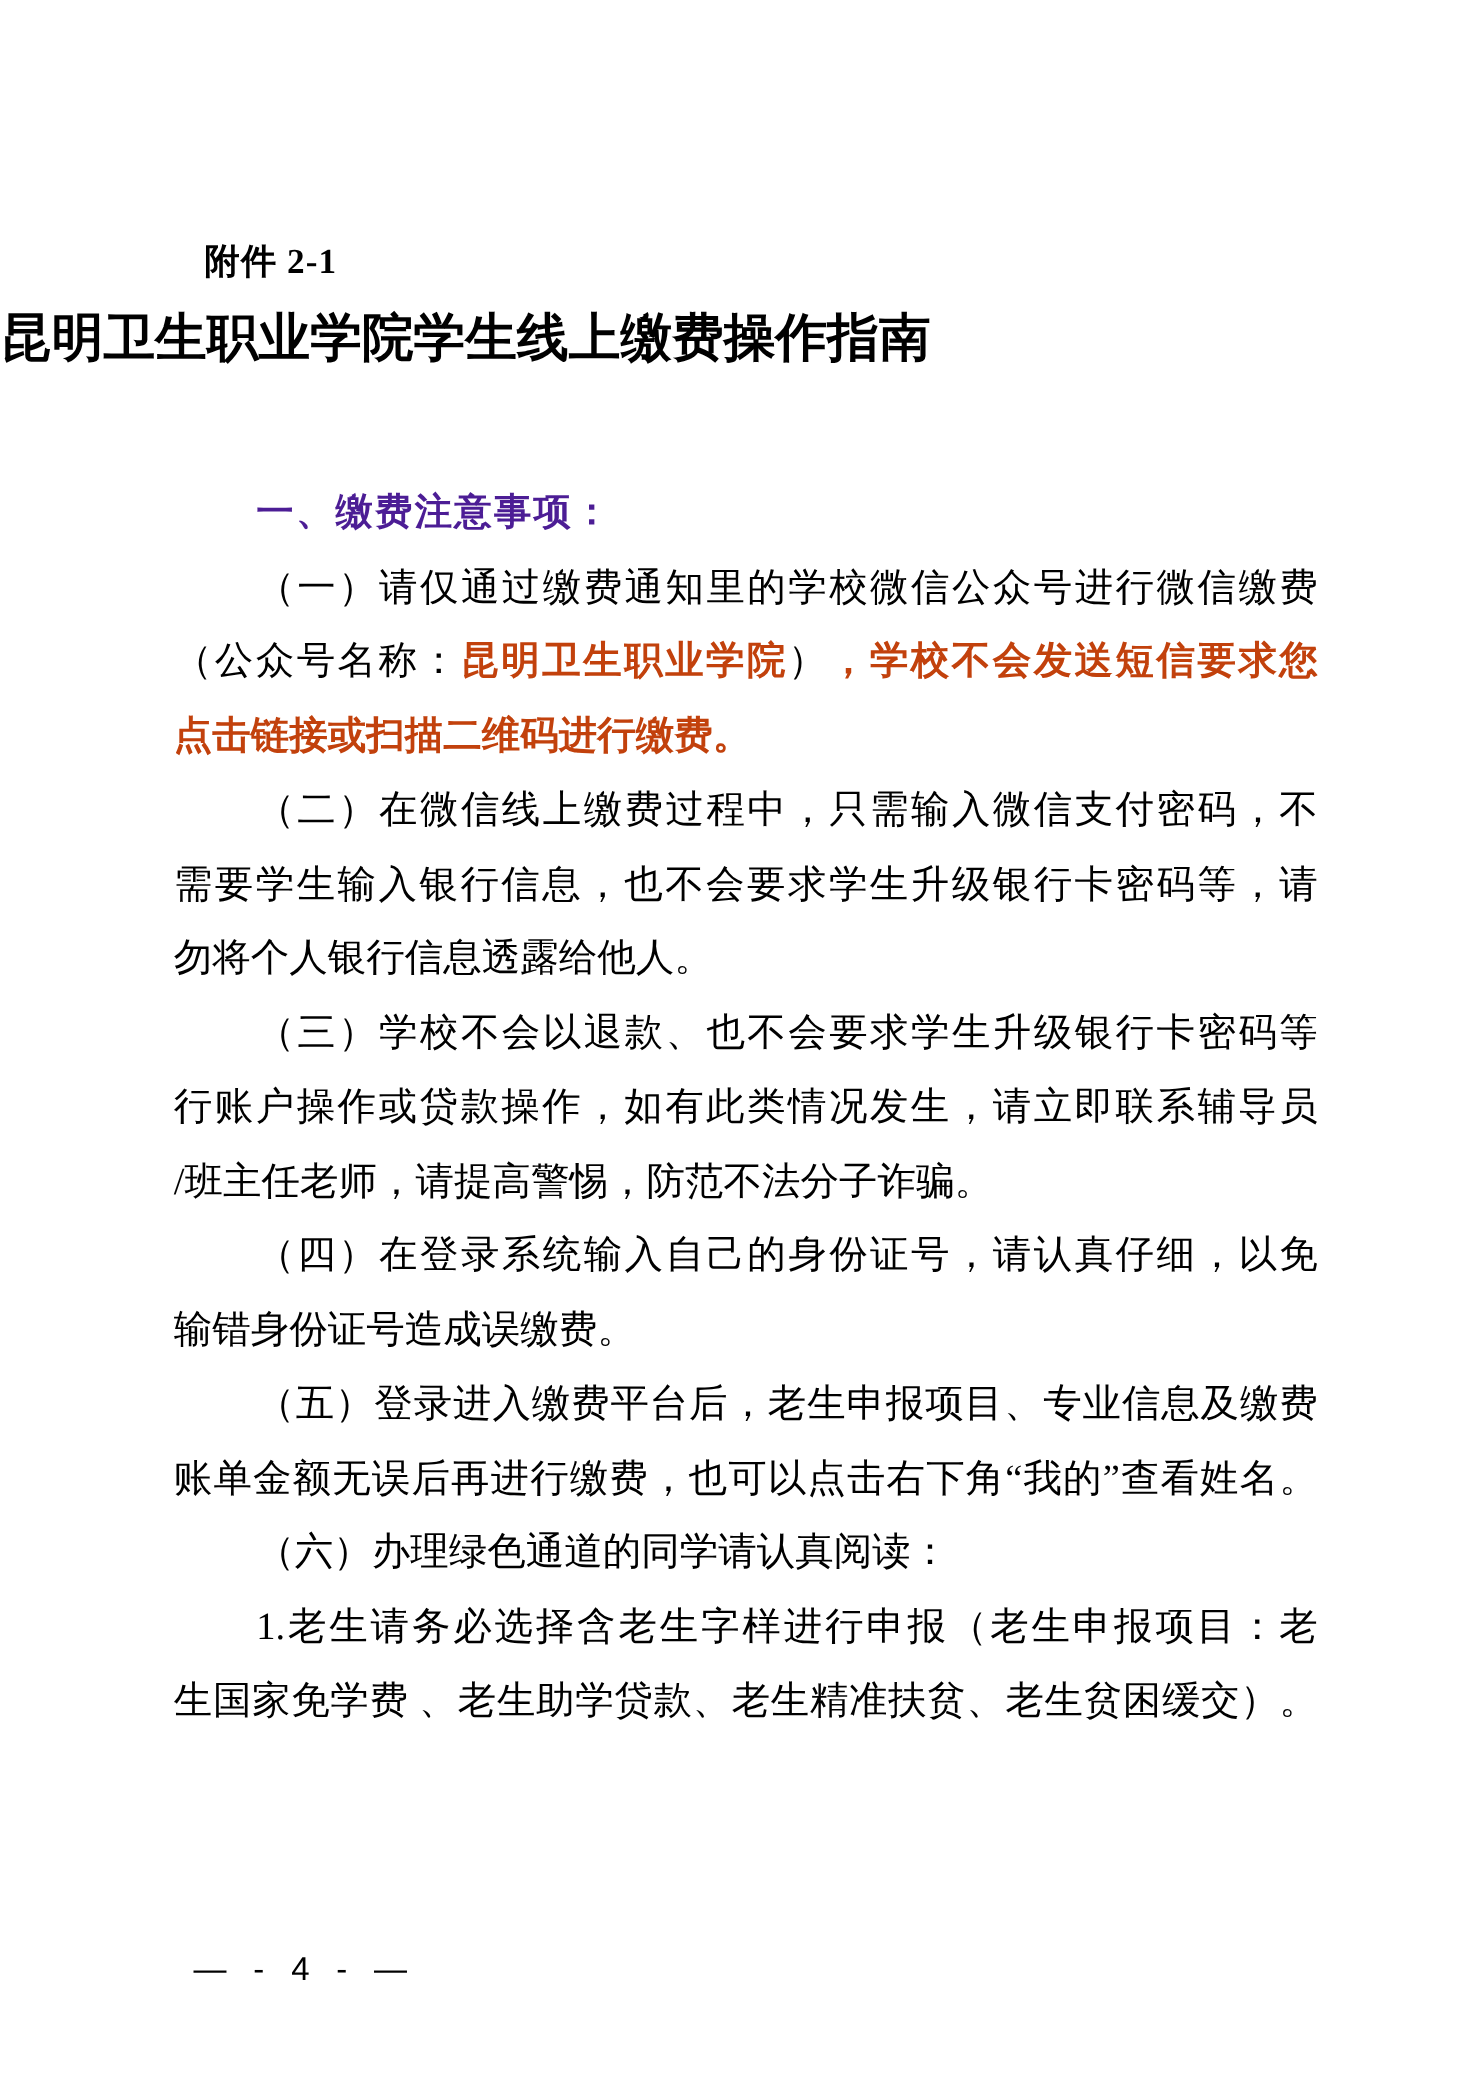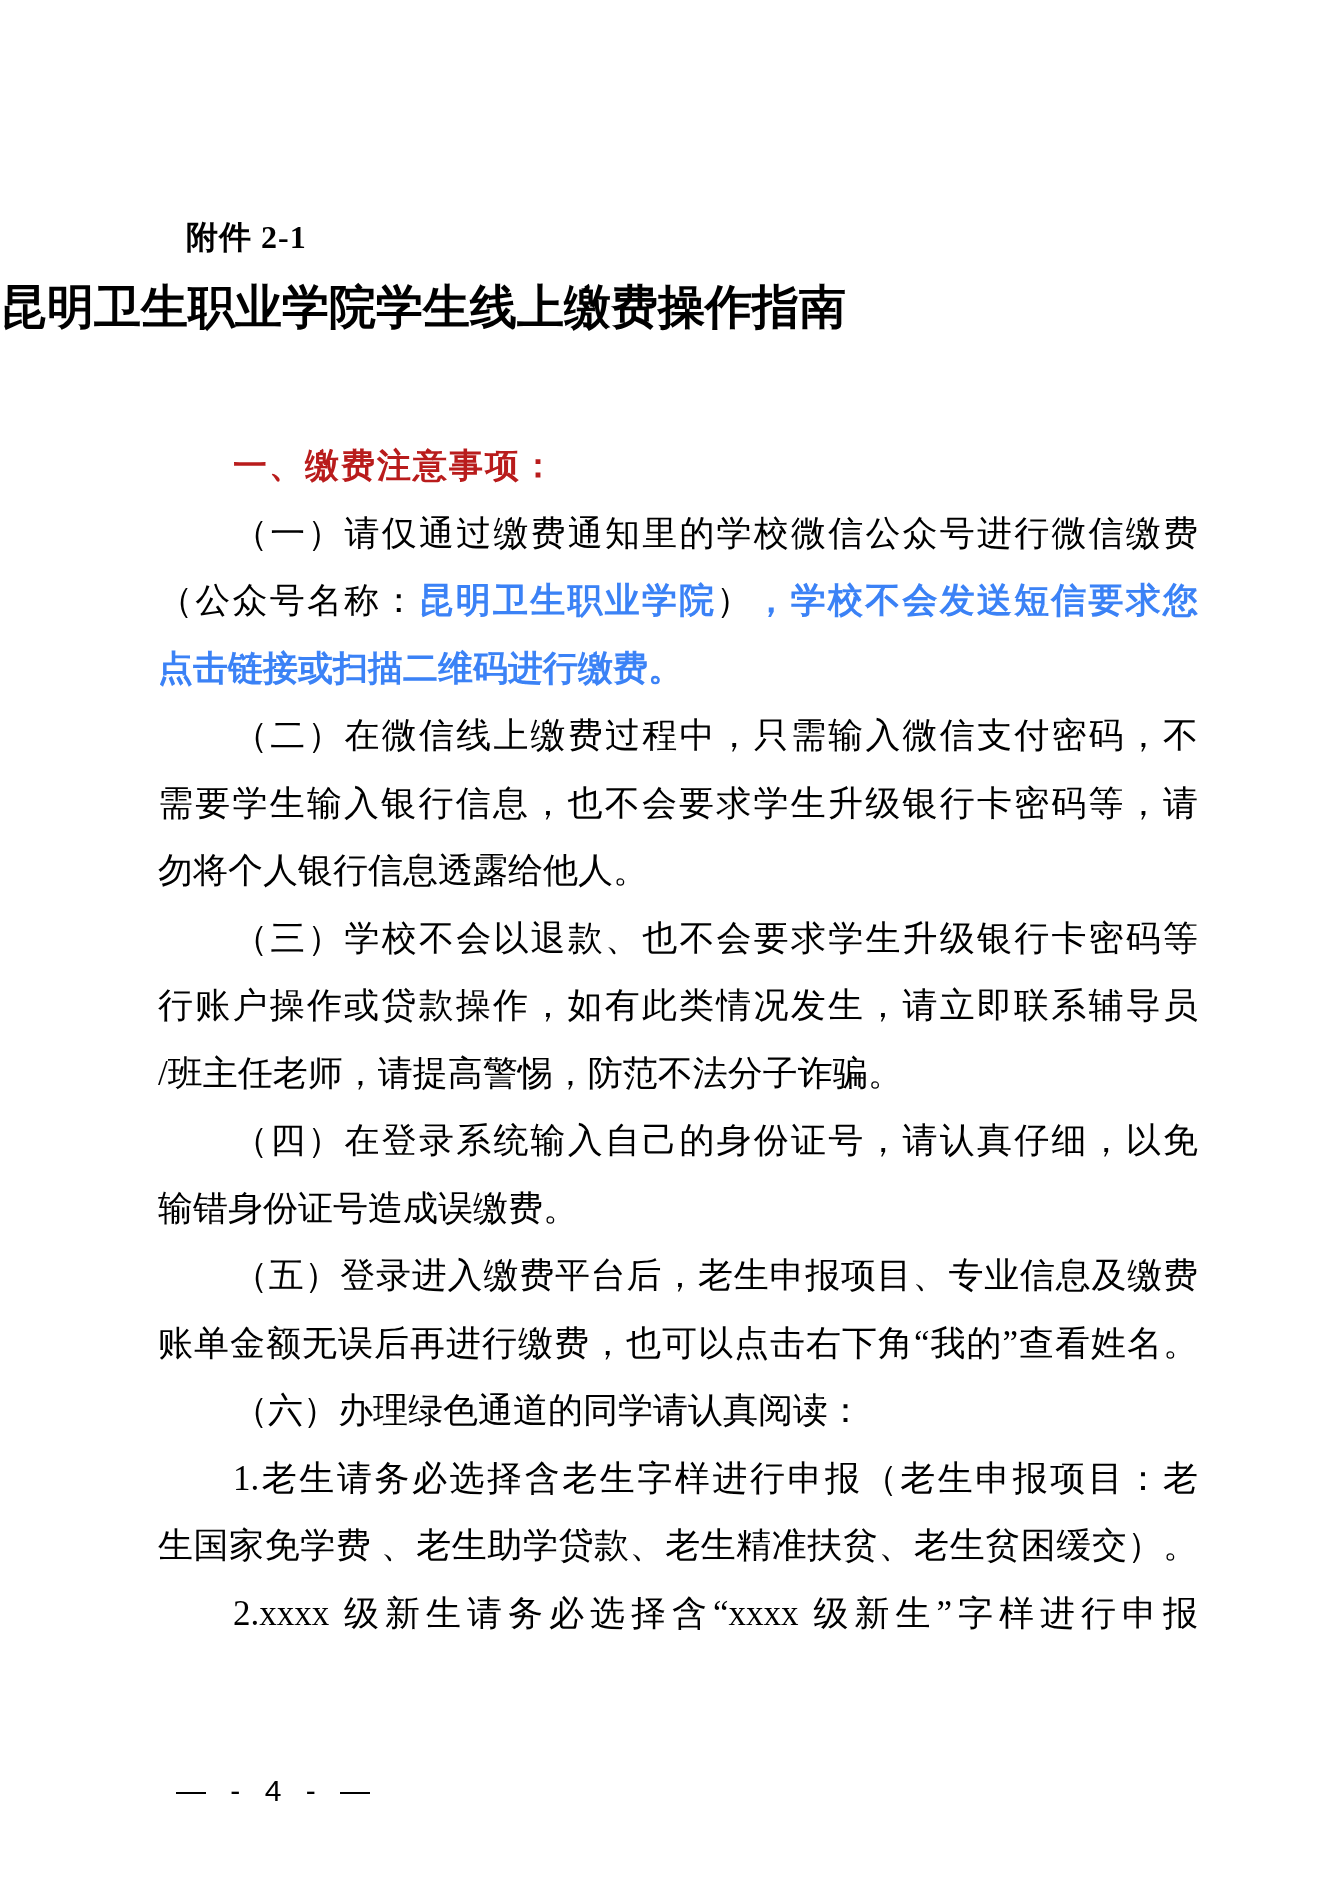--- a/index.html
+++ b/index.html
@@ -55,25 +55,25 @@
     text-align: justify;
     text-align-last: justify;
   }
   .line.indent {
     text-indent: 75px;
   }
   .heading {
     font-family: "Liberation Sans", sans-serif;
     font-size: 34px;
     font-weight: bold;
-    color: #b91c1c;
+    color: #4c1d95;
     letter-spacing: 2px;
   }
   .red {
-    color: #3b82f6;
+    color: #c2410c;
     font-weight: bold;
   }
   .footer {
     position: absolute;
     left: 176px;
     top: 1774px;
     font-size: 30px;
     font-family: "Liberation Sans", sans-serif;
     word-spacing: 10px;
     letter-spacing: 3px;
@@ -110,19 +110,18 @@
     <div class="line">输错身份证号造成误缴费。</div>
 
     <div class="line fill indent">（五）登录进入缴费平台后，老生申报项目、专业信息及缴费</div>
     <div class="line fill">账单金额无误后再进行缴费，也可以点击右下角“我的”查看姓名。</div>
 
     <div class="line indent">（六）办理绿色通道的同学请认真阅读：</div>
 
     <div class="line fill indent">1.老生请务必选择含老生字样进行申报（老生申报项目：老</div>
     <div class="line fill">生国家免学费 、老生助学贷款、老生精准扶贫、老生贫困缓交）。</div>
 
-    <div class="line fill indent">2.xxxx 级新生请务必选择含“xxxx 级新生”字样进行申报</div>
 
   </div>
 
   <div class="footer">— - 4 - —</div>
 
 </div>
 
 </body></html>

